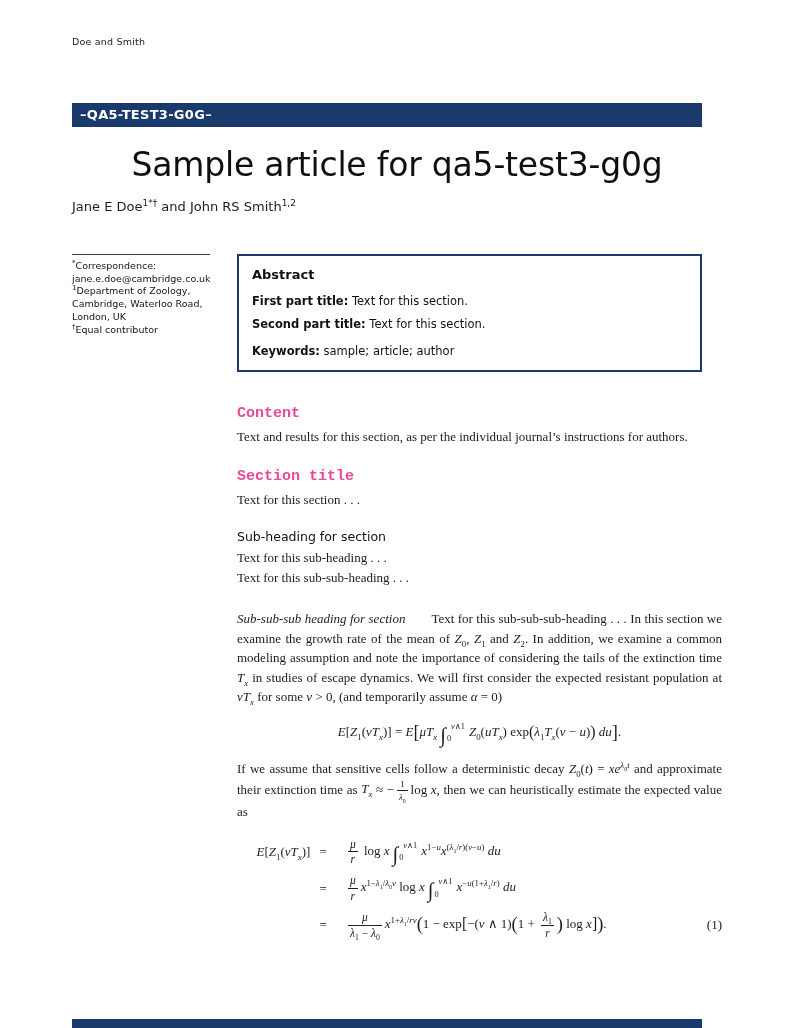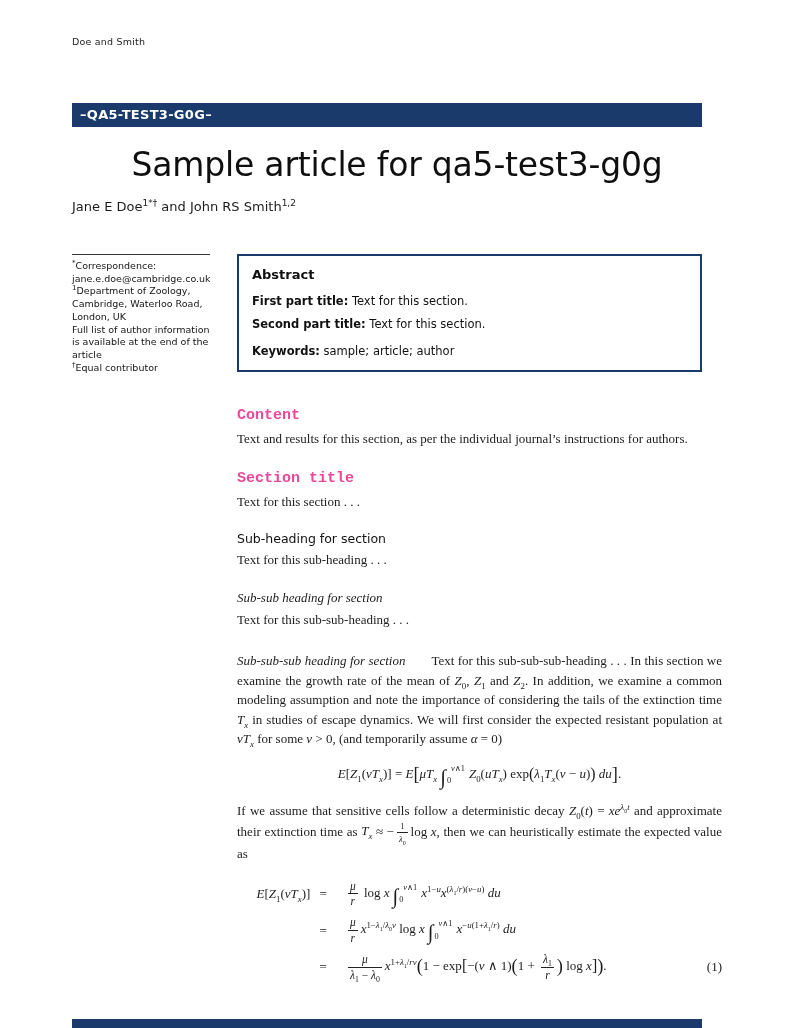--- a/index.html
+++ b/index.html
@@ -81,21 +81,20 @@
   <h1 class="title">Sample article for qa5-test3-g0g</h1>
 
   <div class="authors">Jane E Doe<sup>1*†</sup> and John RS Smith<sup>1,2</sup></div>
 
   <div class="columns">
     <aside class="sidebar">
       <div class="sidebar-rule"></div>
       <p><sup>*</sup>Correspondence:</p>
       <p>jane.e.doe@cambridge.co.uk</p>
       <p><sup>1</sup>Department of Zoology, Cambridge, Waterloo Road, London, UK</p>
-      <p>Full list of author information is available at the end of the article</p>
       <p><sup>†</sup>Equal contributor</p>
     </aside>
 
     <section class="abstract-box">
       <h2 class="abstract-heading">Abstract</h2>
       <p class="abs-p">
         <b>First part title:</b>
         <span>Text for this section.</span>
       </p>
       <p class="abs-p">
@@ -112,21 +111,20 @@
   <main class="main">
     <h2 class="sec-heading">Content</h2>
     <p class="body-text">Text and results for this section, as per the individual journal’s instructions for authors.</p>
 
     <h2 class="sec-heading mt">Section title</h2>
     <p class="body-text">Text for this section . . .</p>
 
     <h3 class="sub-heading">Sub-heading for section</h3>
     <p class="body-text">Text for this sub-heading . . .</p>
 
-    <h4 class="subsub-heading">Sub-sub heading for section</h4>
     <p class="body-text">Text for this sub-sub-heading . . .</p>
 
     <p class="body-text runin-para"><i class="runin">Sub-sub-sub heading for section</i><span>Text for this sub-sub-sub-heading . . . In this section we examine the growth rate of the mean of <i>Z</i><sub>0</sub>, <i>Z</i><sub>1</sub> and <i>Z</i><sub>2</sub>. In addition, we examine a common modeling assumption and note the importance of considering the tails of the extinction time <i>T<sub>x</sub></i> in studies of escape dynamics. We will first consider the expected resistant population at <i>vT<sub>x</sub></i> for some <i>v</i> &gt; 0, (and temporarily assume <i>α</i> = 0)</span></p>
 
     <div class="equation"><i>E</i>[<i>Z</i><sub>1</sub>(<i>vT<sub>x</sub></i>)] = <i>E</i><span class="b2">[</span><i>μT<sub>x</sub></i><span class="int">∫</span><span class="lims"><span><i>v</i>∧1</span><span>0</span></span><i>Z</i><sub>0</sub>(<i>uT<sub>x</sub></i>) exp<span class="b1">(</span><i>λ</i><sub>1</sub><i>T<sub>x</sub></i>(<i>v</i> − <i>u</i>)<span class="b1">)</span> <i>du</i><span class="b2">]</span>.</div>
 
     <p class="body-text">If we assume that sensitive cells follow a deterministic decay <i>Z</i><sub>0</sub>(<i>t</i>) = <i>xe</i><sup><i>λ</i><sub>0</sub><i>t</i></sup> and approximate their extinction time as <i>T<sub>x</sub></i> ≈ −<span class="frac sm"><span class="num">1</span><span class="den"><i>λ</i><sub>0</sub></span></span>log <i>x</i>, then we can heuristically estimate the expected value as</p>
 
     <div class="eqnarray">
       <div class="eq-row">

